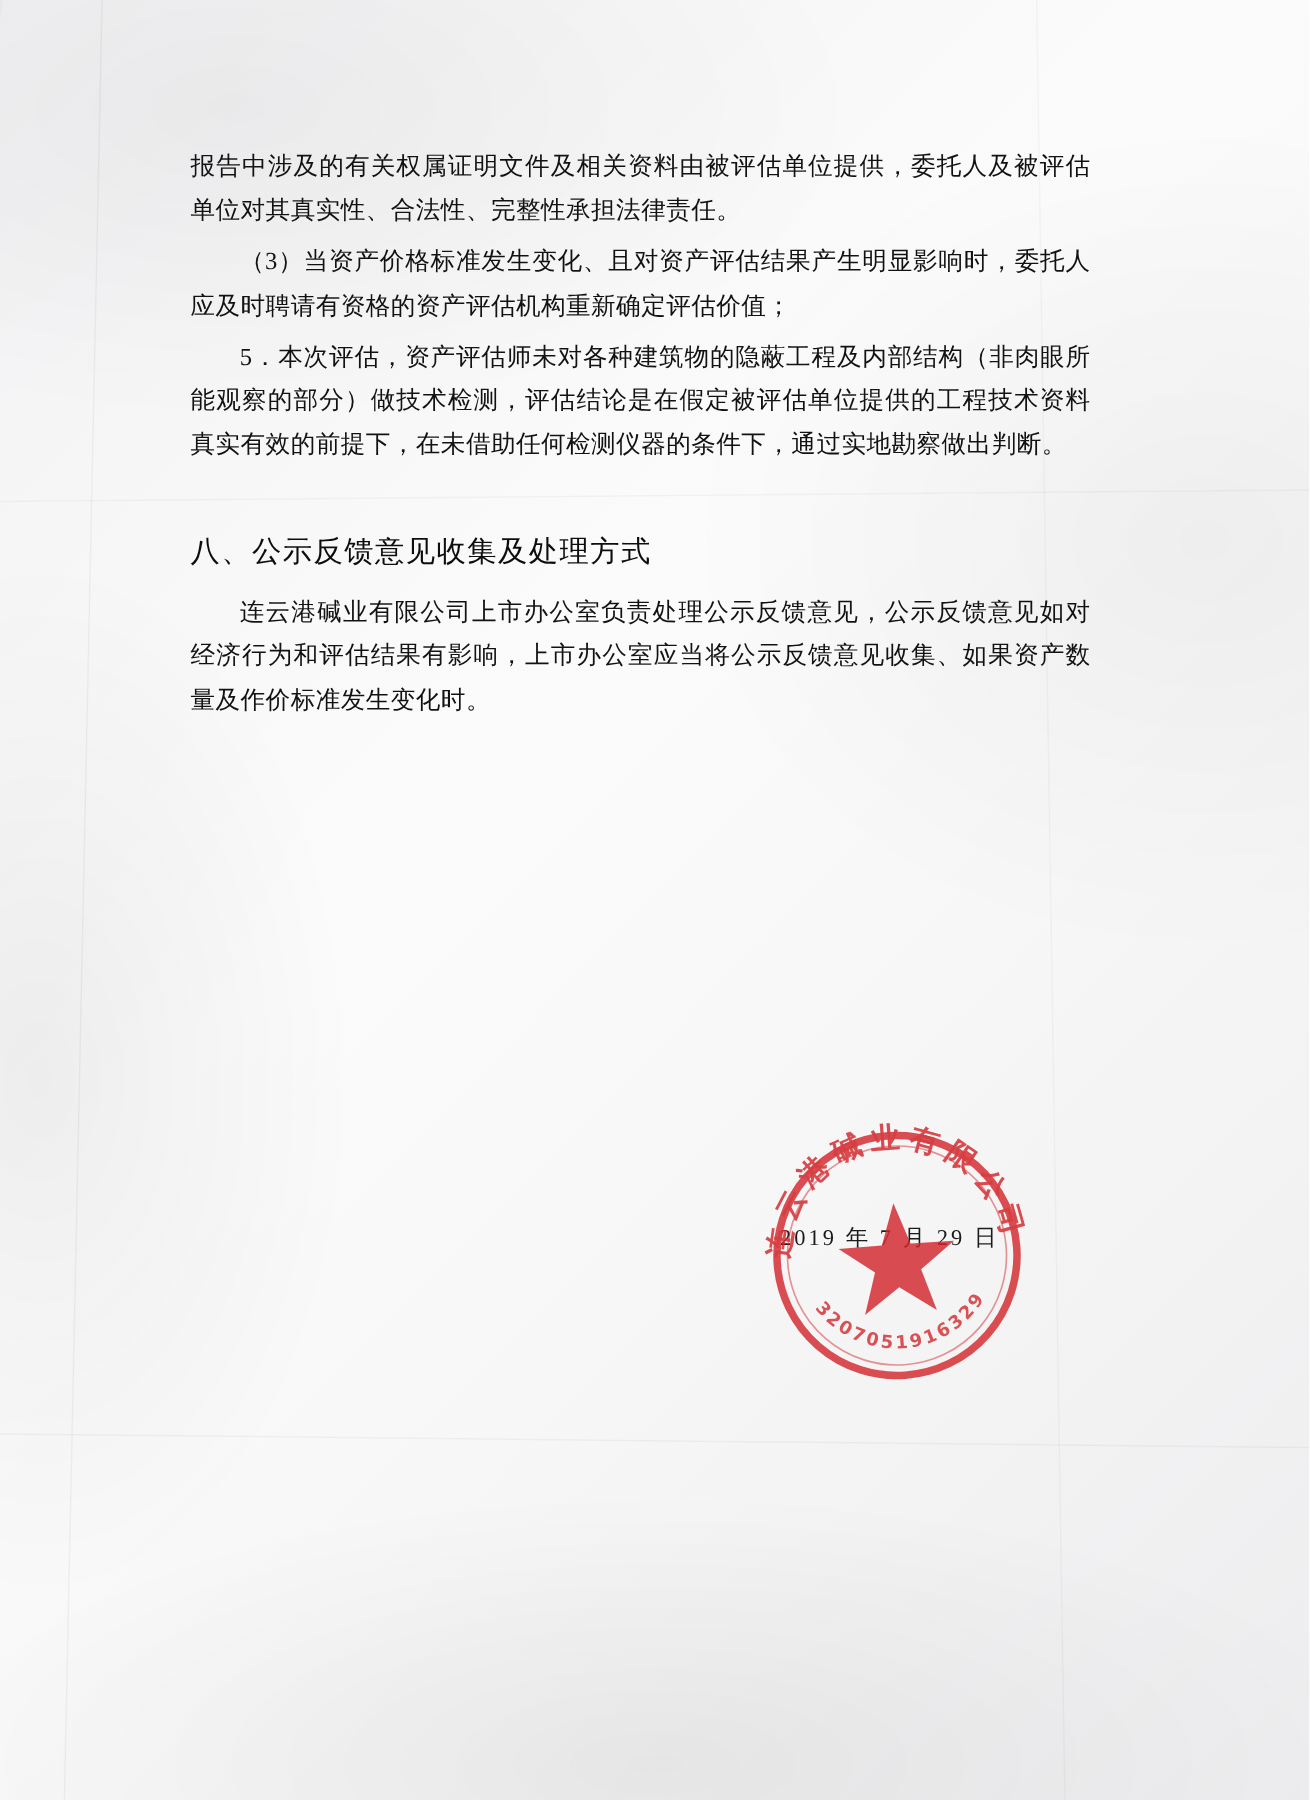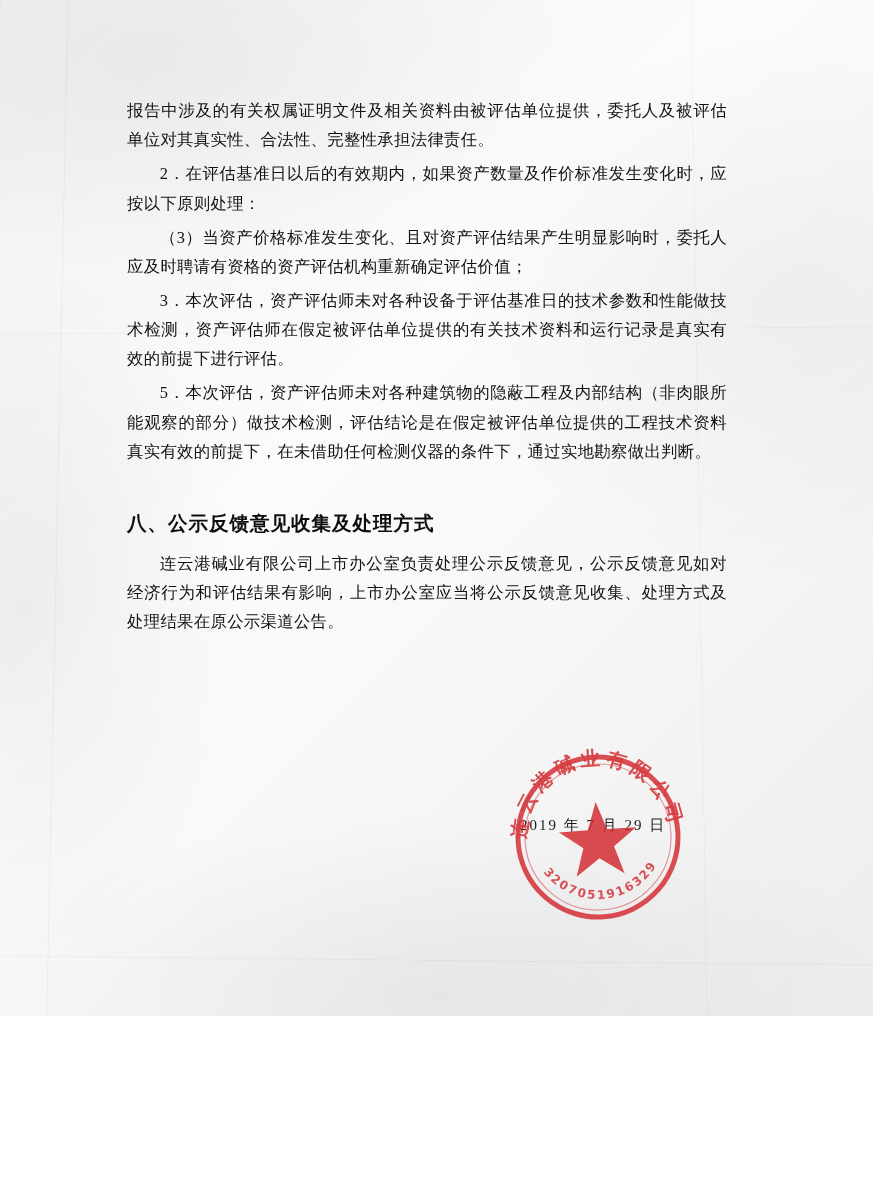--- a/index.html
+++ b/index.html
@@ -6,21 +6,21 @@
     margin: 0;
     padding: 0;
     background: #ffffff;
   }
   body {
     font-family: "Liberation Serif", "DejaVu Serif", serif;
   }
   .page {
     position: relative;
     width: 873px;
-    height: 1016px;
+    height: 1200px;
     overflow: hidden;
     background: linear-gradient(135deg, #f2f2f4 0%, #f6f6f7 18%, #fbfbfb 40%, #f7f7f8 62%, #f2f2f3 80%, #ededef 100%);
   }
   
   .texture {
     position: absolute;
     inset: 0;
     pointer-events: none;
     background:
       linear-gradient(100deg, rgba(0,0,0,0.035) 0px, rgba(0,0,0,0) 3px, rgba(0,0,0,0) 40px),
@@ -52,21 +52,21 @@
     line-height: 1.78;
     color: #121212;
     text-align: justify;
     letter-spacing: 0.3px;
   }
   p.indent {
     text-indent: 2em;
   }
   h2.section {
     font-family: "DejaVu Sans", "Liberation Sans", sans-serif;
-    font-weight: bold;
+    font-weight: normal;
     font-size: 19.5px;
     color: #0d0d0d;
     margin: 44px 0 12px 0;
     letter-spacing: 1px;
   }
 
   
   .date-line {
     position: absolute;
     left: 520px;
@@ -104,28 +104,26 @@
 
   <div class="texture"></div>
   <div class="crease c1"></div>
   <div class="crease c2"></div>
   <div class="crease c3"></div>
   <div class="crease c4"></div>
 
   <div class="content">
 
     <p class="para">报告中涉及的有关权属证明文件及相关资料由被评估单位提供，委托人及被评估单位对其真实性、合法性、完整性承担法律责任。</p>
-    <p class="para indent">2．在评估基准日以后的有效期内，如果资产数量及作价标准发生变化时，应按以下原则处理：</p>
     <p class="para indent">（3）当资产价格标准发生变化、且对资产评估结果产生明显影响时，委托人应及时聘请有资格的资产评估机构重新确定评估价值；</p>
-    <p class="para indent">3．本次评估，资产评估师未对各种设备于评估基准日的技术参数和性能做技术检测，资产评估师在假定被评估单位提供的有关技术资料和运行记录是真实有效的前提下进行评估。</p>
     <p class="para indent">5．本次评估，资产评估师未对各种建筑物的隐蔽工程及内部结构（非肉眼所能观察的部分）做技术检测，评估结论是在假定被评估单位提供的工程技术资料真实有效的前提下，在未借助任何检测仪器的条件下，通过实地勘察做出判断。</p>
 
     <h2 class="section">八、公示反馈意见收集及处理方式</h2>
 
-    <p class="para indent">连云港碱业有限公司上市办公室负责处理公示反馈意见，公示反馈意见如对经济行为和评估结果有影响，上市办公室应当将公示反馈意见收集、处理方式及处理结果在原公示渠道公告。</p>
+    <p class="para indent">连云港碱业有限公司上市办公室负责处理公示反馈意见，公示反馈意见如对经济行为和评估结果有影响，上市办公室应当将公示反馈意见收集、如果资产数量及作价标准发生变化时。</p>
   </div>
 
   <div class="date-line">2019 年 7 月 29 日</div>
 
   <div class="stamp">
     <div class="stamp-wrap">
       <svg width="186" height="186" viewBox="0 0 186 186" xmlns="http://www.w3.org/2000/svg">
         <defs>
           <path id="arcTop" d="M 21,93 A 72,72 0 0 1 165,93" fill="none"></path>
           <path id="arcBottom" d="M 38,127 A 68,68 0 0 0 148,127" fill="none"></path>

